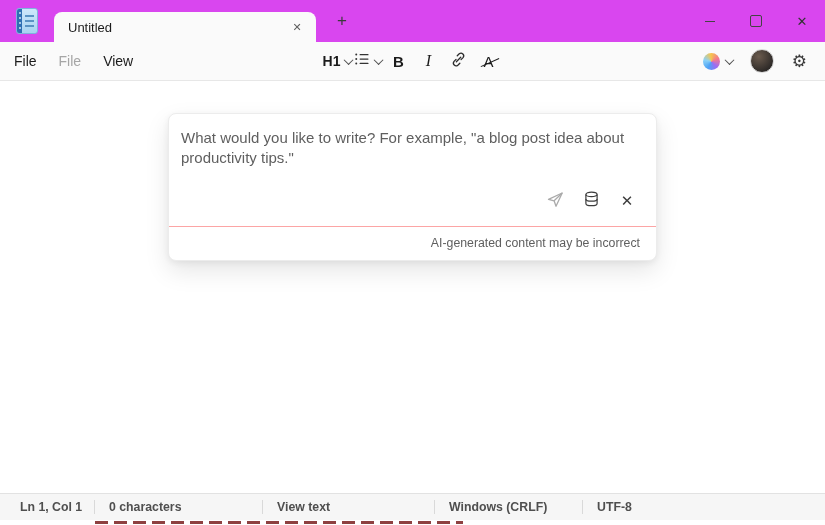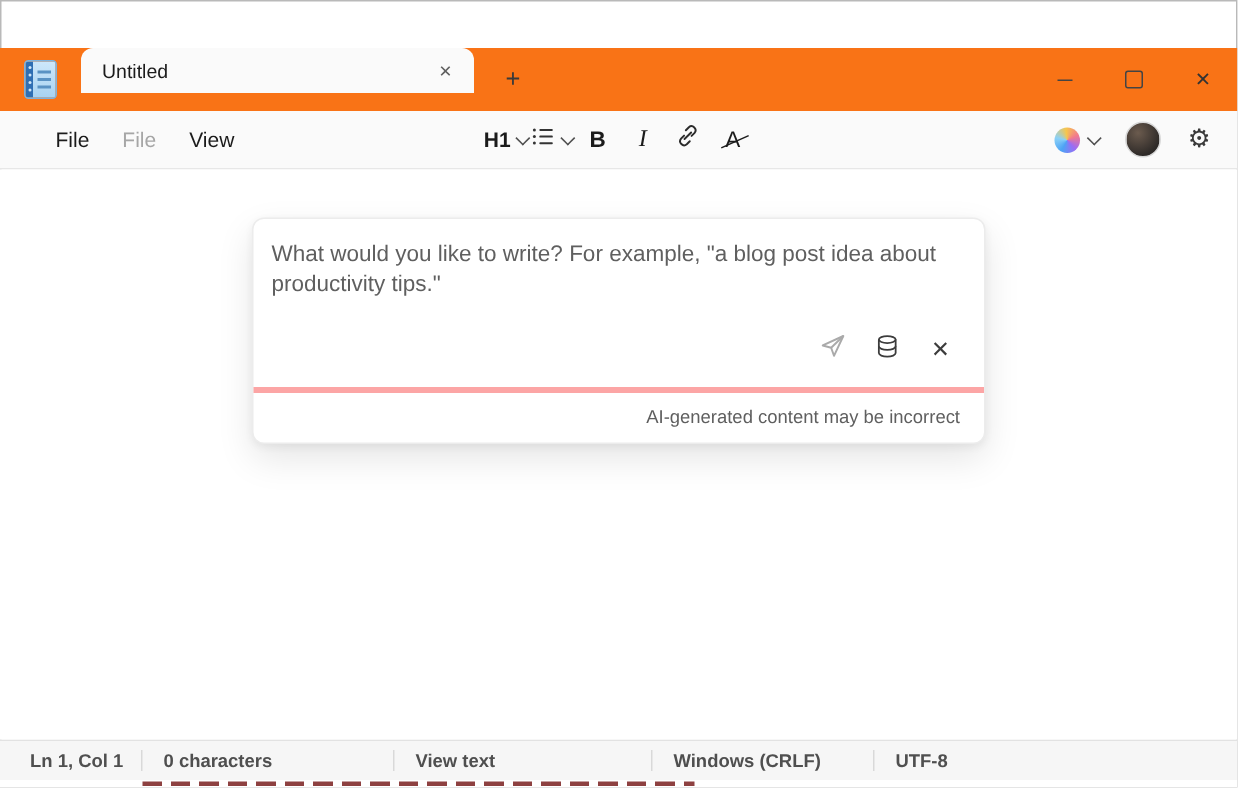--- a/index.html
+++ b/index.html
@@ -4,39 +4,39 @@
 <style>
   html,body { margin:0; padding:0; background:#e8e8e8; }
   .window {
     width:825px; height:525px; display:flex; flex-direction:column;
     background:#ffffff; box-shadow: inset 0 0 0 1px #b9b9b9;
     font-family:"Liberation Sans","DejaVu Sans",sans-serif;
     overflow:hidden; position:relative;
   }
 
   
-  .titlebar { height:42px; background:#f97316; display:flex; position:relative; flex:0 0 auto;margin-top:32px; }
+  .titlebar { height:42px; background:#d946ef; display:flex; align-items:flex-end; position:relative; flex:0 0 auto; }
   .appicon-wrap { width:54px; height:42px; display:flex; align-items:center; justify-content:center; }
   .appicon { width:20px; height:24px; border-radius:3px; background:linear-gradient(180deg,#cde7fa,#a8d3f1); border:1px solid #7eb3dd; position:relative; overflow:hidden; }
   .appicon .spine { position:absolute; left:0; top:0; bottom:0; width:5px; background:#2f6fb3; }
   .appicon .spine i { display:block; width:2px; height:2px; border-radius:50%; background:#cfe6f7; margin:3px auto 0; }
   .appicon .line { position:absolute; left:8px; right:3px; height:1.5px; background:#5a93c4; }
   .tab { height:30px; width:240px; background:#fafafa; border-radius:8px 8px 0 0; display:flex; align-items:center; padding:0 8px 0 14px; font-size:13px; color:#1b1b1b; }
   .tab-title { flex:1; }
   .tab-close { width:22px; height:22px; display:flex; align-items:center; justify-content:center; font-size:11px; color:#5f5f5f; border-radius:4px; cursor:default; }
   .newtab { align-self:center; margin-left:12px; width:28px; height:28px; display:flex; align-items:center; justify-content:center; font-size:17px; color:#3a3a3a; border-radius:5px; }
   .win-controls { position:absolute; right:0; top:0; height:42px; display:flex; }
   .wc { width:46px; height:100%; display:flex; align-items:center; justify-content:center; color:#333; }
   .wc .min-glyph { display:block; width:10px; height:1px; background:#444; }
   .wc .max-glyph { display:block; width:10px; height:10px; border:1px solid #444; border-radius:2px; }
   .wc.close-btn { font-size:13px; }
 
   
   .toolbar { height:38px; background:#fafafa; display:flex; align-items:center; border-bottom:1px solid #e7e7e7; position:relative; flex:0 0 auto; }
-  .menus { display:flex; gap:2px; padding-left:27px; }
+  .menus { display:flex; gap:2px; padding-left:4px; }
   .menu { padding:6px 10px; font-size:14px; color:#1b1b1b; border-radius:5px; }
   .menu.disabled { color:#a6a6a6; }
   .fmt-group { position:absolute; left:50%; transform:translateX(-50%); display:flex; align-items:center; gap:2px; }
   .tool { min-width:28px; height:28px; display:flex; align-items:center; justify-content:center; gap:5px; border-radius:5px; color:#1b1b1b; }
   .chev { display:inline-block; width:6px; height:6px; border-right:1.3px solid #4f4f4f; border-bottom:1.3px solid #4f4f4f; transform:rotate(45deg) translate(-1px,-1px); }
   .h1-label { font-size:14px; font-weight:600; }
   .bold-glyph { font-size:15px; font-weight:700; }
   .italic-glyph { font-family:"Liberation Serif","DejaVu Serif",serif; font-style:italic; font-size:16px; }
   .clearfmt { position:relative; font-size:15px; }
   .clearfmt::after { content:""; position:absolute; left:-3px; top:55%; width:20px; height:1.4px; background:#1b1b1b; transform:rotate(-24deg); }
@@ -52,21 +52,21 @@
   .editor { flex:1 1 auto; background:#ffffff; position:relative; }
   .ai-dialog { width:487px; margin:32px auto 0; background:#ffffff; border:1px solid #ececec; border-radius:8px;
     box-shadow:0 10px 24px rgba(0,0,0,0.10), 0 2px 6px rgba(0,0,0,0.06); }
   .prompt-input { display:block; width:100%; box-sizing:border-box; border:none; outline:none; resize:none;
     padding:14px 12px 0 12px; height:76px; background:transparent;
     font-family:"Liberation Sans","DejaVu Sans",sans-serif; font-size:15px; line-height:1.35; color:#1b1b1b; }
   .prompt-input::placeholder { color:#5f5f5f; opacity:1; }
   .dialog-actions { display:flex; justify-content:flex-end; align-items:center; gap:14px; padding:0 18px 14px 18px; }
   .action-btn { width:22px; height:22px; display:flex; align-items:center; justify-content:center; border-radius:4px; }
   .dialog-x { font-size:15px; color:#3c3c3c; }
-  .dialog-footer { border-top:4px solid #fca5a5; padding:9px 16px 10px; font-size:12.3px; color:#5f5f5f; text-align:right; }
+  .dialog-footer { border-top:1px solid #fca5a5; padding:9px 16px 10px; font-size:12.3px; color:#5f5f5f; text-align:right; }
 
   
   .statusbar { height:26px; background:#f6f6f6; border-top:1px solid #e2e2e2; display:flex; align-items:stretch;
     font-size:12.3px; color:#4f4f4f; flex:0 0 auto; }
   .cell { display:flex; align-items:center; padding-left:14px; position:relative; white-space:nowrap;font-weight:bold; }
   .cell:not(:last-child)::after { content:""; position:absolute; right:0; top:6px; bottom:6px; width:1px; background:#d9d9d9; }
   .c1 { width:95px; padding-left:20px; box-sizing:border-box; }
   .c2 { width:168px; box-sizing:border-box; }
   .c3 { width:172px; box-sizing:border-box; }
   .c4 { width:70px;  box-sizing:border-box; }

